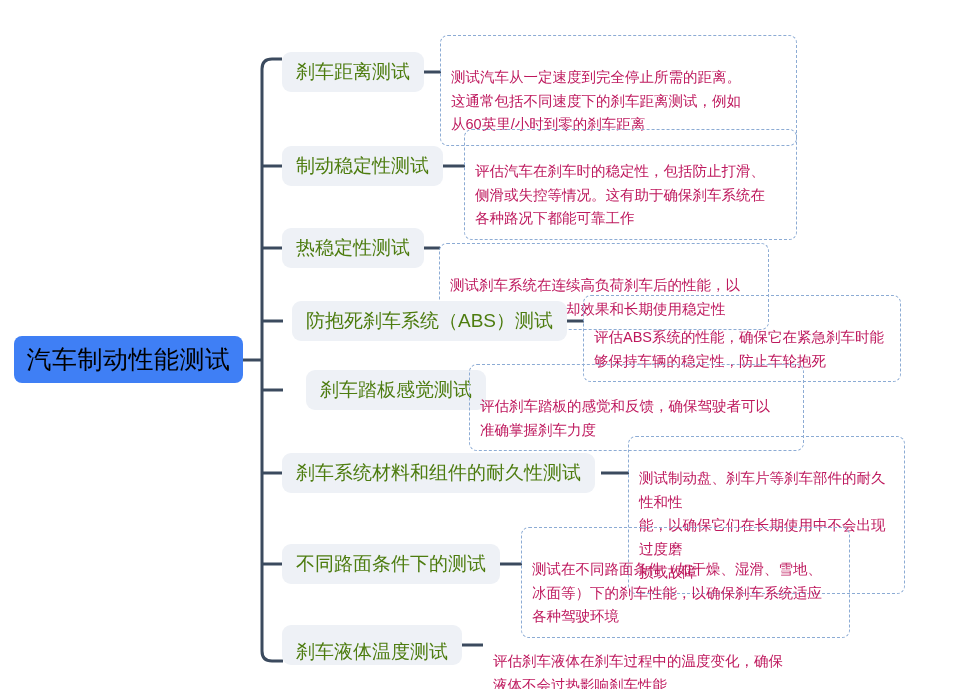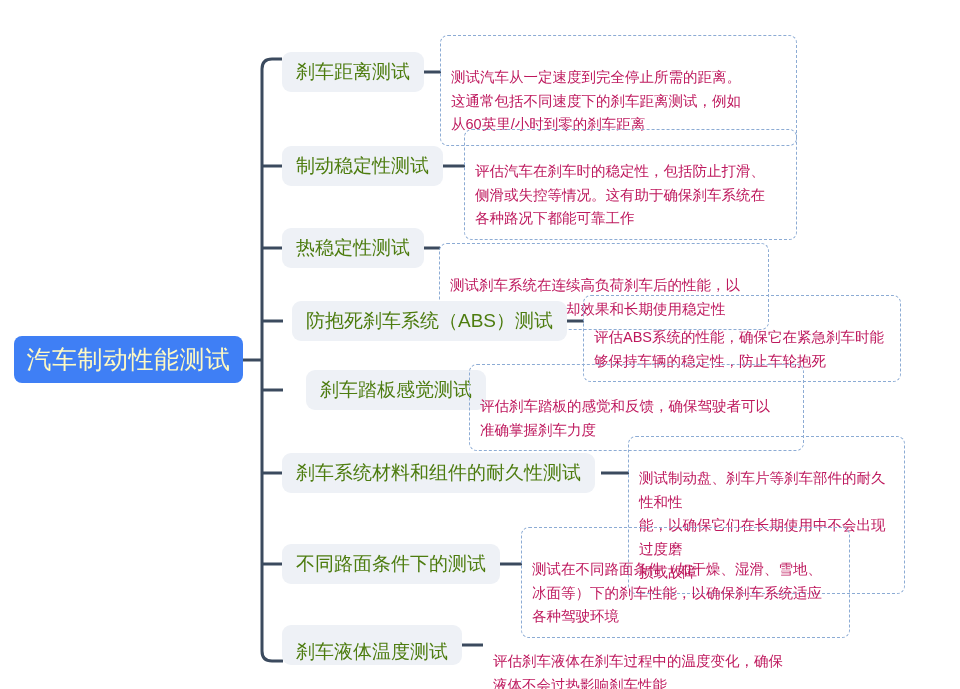--- a/index.html
+++ b/index.html
@@ -26,21 +26,21 @@
     position: absolute;
     left: 14px;
     top: 336px;
     width: 229px;
     height: 47px;
     background: #3f7ff5;
     border-radius: 8px;
     display: flex;
     align-items: center;
     justify-content: center;
-    color: #fef9c3;
+    color: #000000;
     font-size: 25px;
     letter-spacing: 0.5px;
     font-weight: 400;
     white-space: nowrap;
   }
   .branch-node {
     position: absolute;
     background: #eef1f6;
     border-radius: 9px;
     display: flex;

